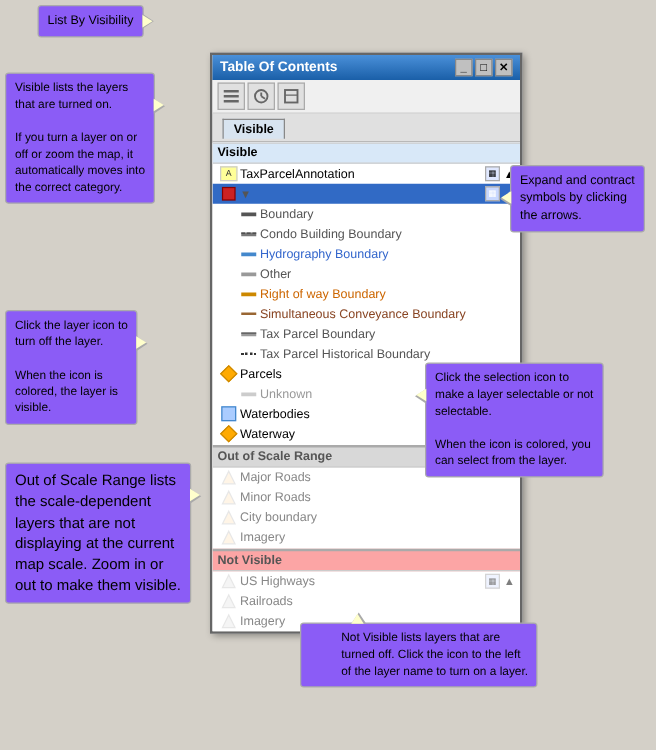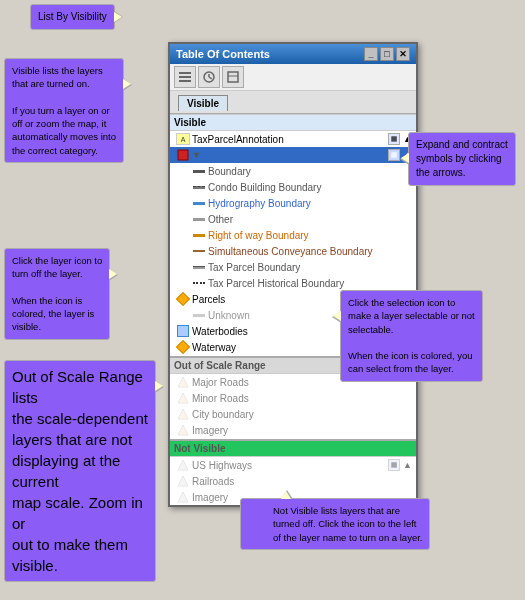--- a/index.html
+++ b/index.html
@@ -241,21 +241,21 @@
 colored, the layer is
 visible.</div>
   <div style="position:absolute; right:-8px; top:20px;
     width:0; height:0; border-top:5px solid transparent; border-bottom:5px solid transparent;
     border-left:8px solid #ffffcc;"></div>
   <div style="position:absolute; right:-9px; top:20px;
     width:0; height:0; border-top:6px solid transparent; border-bottom:6px solid transparent;
     border-left:9px solid #aaa; z-index:-1;"></div>
 </div>
 
-<div class="callout" style="left: 4px; top: 360px; max-width: 152px; font-size:15px; line-height:1.4;">
+<div class="callout" style="left: 4px; top: 370px; max-width: 152px; font-size:12px; line-height:1.4;">
   <div style="white-space:pre-line;">Out of Scale Range lists
 the scale-dependent
 layers that are not
 displaying at the current
 map scale. Zoom in or
 out to make them visible.</div>
   <div style="position:absolute; right:-8px; top:20px;
     width:0; height:0; border-top:5px solid transparent; border-bottom:5px solid transparent;
     border-left:8px solid #ffffcc;"></div>
   <div style="position:absolute; right:-9px; top:20px;
@@ -502,21 +502,21 @@
     <div class="layer-row out-of-scale">
       <span class="layer-indent" style="width:4px;"></span>
       <span class="layer-icon">
         <svg width="14" height="14" viewBox="0 0 14 14">
             <polygon points="7,2 12,12 2,12" fill="#ffcc88" stroke="#888" stroke-width="1" opacity="0.5"></polygon>
           </svg>
       </span>
       <span class="layer-name" style="color:#888;">Imagery</span>
     </div>
 
-    <div class="section-header" style="background:#22c55e; color:#555; border-top:2px solid #aaa; margin-top:1px;">
+    <div class="section-header" style="background:#fca5a5; color:#555; border-top:2px solid #aaa; margin-top:1px;">
       <span>Not Visible</span>
     </div>
 
     <div class="layer-row not-visible">
       <span class="layer-indent" style="width:4px;"></span>
       <span class="layer-icon">
         <svg width="14" height="14" viewBox="0 0 14 14">
             <polygon points="7,2 12,12 2,12" fill="#cccccc" stroke="#888" stroke-width="1" opacity="0.5"></polygon>
           </svg>
       </span>

